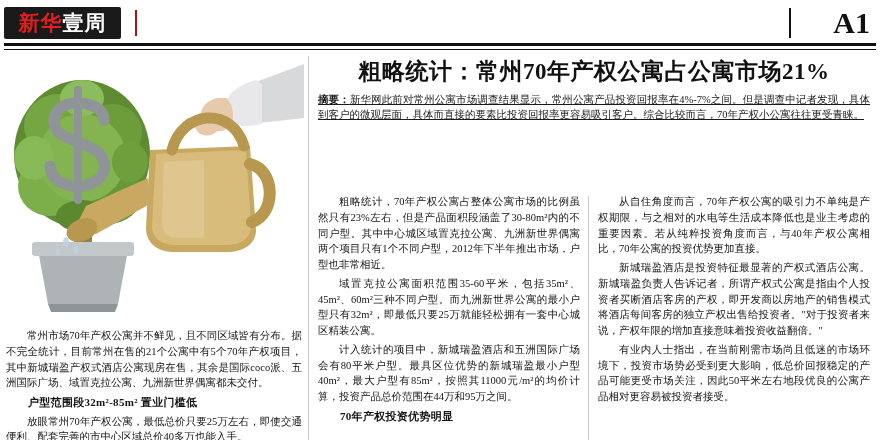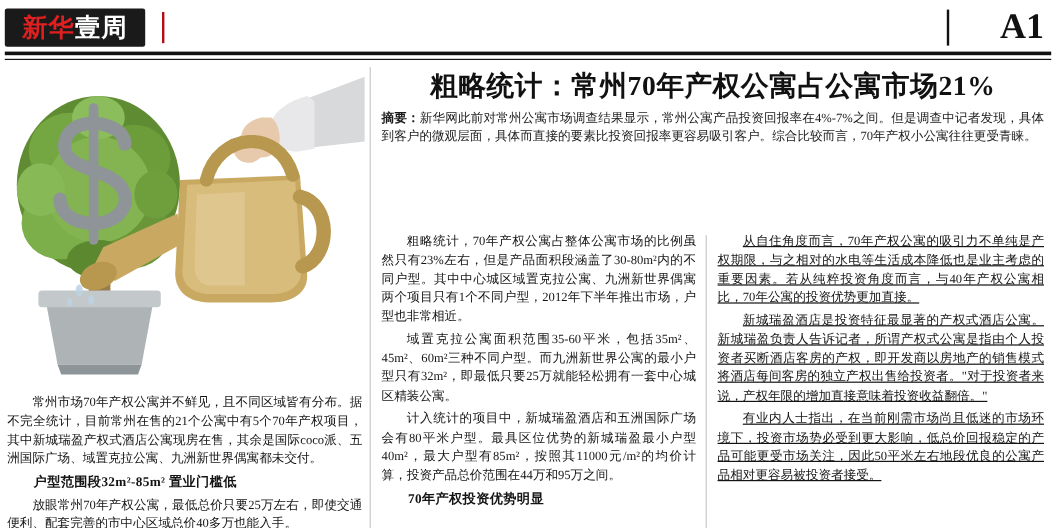--- a/index.html
+++ b/index.html
@@ -107,20 +107,21 @@
     letter-spacing: 0.5px;
     text-align: center;
     margin: 0 0 7px 0;
   }
   .abstract {
     font-size: 10.5px;
     line-height: 1.42;
     color: #1a1a1a;
     text-align: justify;
     margin: 0;
+    text-decoration: underline;
   }
   .abstract .lead {
     font-weight: bold;
   }
 
   
   .illus {
     position: absolute;
     left: 4px;
     top: 8px;
@@ -140,21 +141,21 @@
   .subhead {
     font-weight: bold;
     font-size: 11px;
     margin: 5px 0 3px 0;
     text-indent: 0;
     letter-spacing: 0.3px;
   }
 
   #col1 { left: 6px; top: 282px; width: 296px; }
   #col2 { left: 318px; top: 148px; width: 262px; }
-  #col3 { left: 598px; top: 148px; width: 272px; text-decoration: underline; }
+  #col3 { left: 598px; top: 148px; width: 272px; }
 
   
   .vrule {
     position: absolute;
     width: 1px;
     background: #c8c8c8;
     top: 150px;
     height: 244px;
   }
   #vrule1 { left: 308px; top: 10px; height: 384px; }

